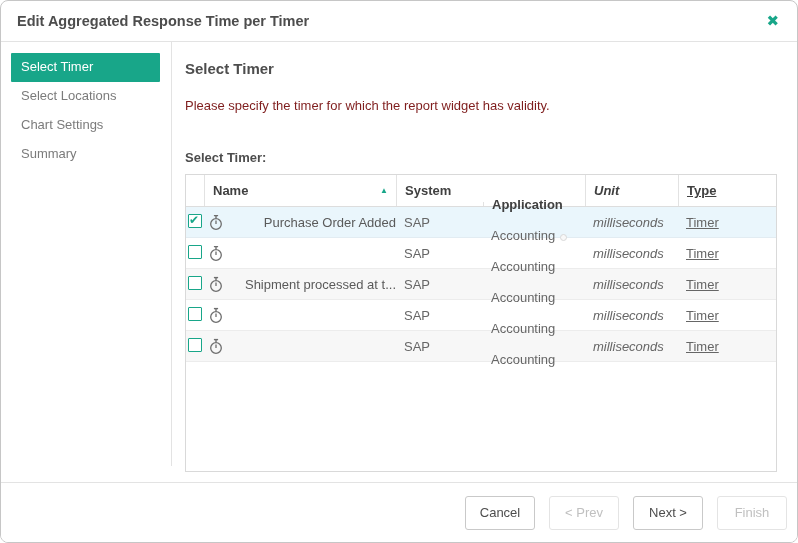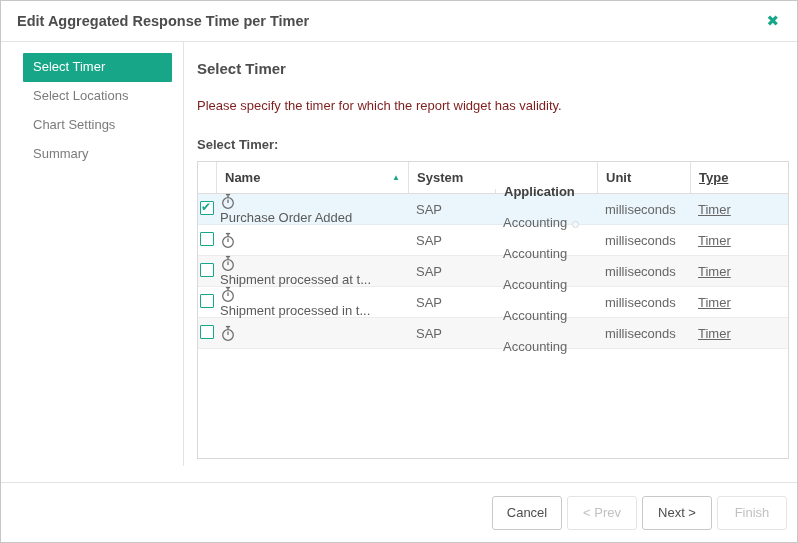--- a/index.html
+++ b/index.html
@@ -5,21 +5,21 @@
   * { margin: 0; padding: 0; box-sizing: border-box; }
   html, body { width: 798px; height: 543px; }
   body {
     font-family: "Liberation Sans", "DejaVu Sans", sans-serif;
     background: #fff;
     color: #555;
   }
   .dialog {
     width: 798px; height: 543px;
     border: 1px solid #c6c6c6;
-    border-radius: 0;
+    border-radius: 8px;
     background: #fff;
     display: flex; flex-direction: column;
     overflow: hidden;
   }
   
   .titlebar {
     height: 41px; flex: 0 0 41px;
     border-bottom: 1px solid #e3e3e3;
     display: flex; align-items: center;
     padding: 0 14px 0 16px;
@@ -27,21 +27,21 @@
   .titlebar h1 {
     font-size: 14.5px; font-weight: bold; color: #4d4d4d;
     flex: 1 1 auto;
   }
   .close-btn {
     color: #18a689; font-size: 15px; font-weight: bold;
     cursor: pointer; line-height: 1; padding: 2px 4px;
     font-family: "DejaVu Sans", sans-serif;
   }
   
-  .body { flex: 1 1 auto; display: flex; min-height: 0; padding-left: 12px; }
+  .body { flex: 1 1 auto; display: flex; min-height: 0; }
   .sidebar {
     width: 171px; flex: 0 0 171px;
     border-right: 1px solid #e3e3e3;
     padding-top: 11px;
   }
   .sidebar .item {
     height: 29px; line-height: 22px;
     margin: 0 11px 0 10px;
     padding: 3px 0 4px 10px;
     font-size: 13px; color: #7b7b7b;
@@ -50,21 +50,21 @@
   }
   .sidebar .item.active {
     background: #18a689; color: #fff;
   }
   .content {
     flex: 1 1 auto;
     padding: 16px 22px 0 13px;
   }
   .content h2 { font-size: 15px; font-weight: bold; color: #4d4d4d; margin-top: 2px; }
   .content .desc { font-size: 13px; color: #7f1d1d; margin-top: 21px; }
-  .content .table-label { font-size: 13px; font-weight: bold; color: #4d4d4d; margin-top: 24px; }
+  .content .table-label { font-size: 13px; font-weight: bold; color: #4d4d4d; margin-top: 37px; }
   
   .grid {
     margin-top: 9px;
     width: 592px; height: 298px;
     border: 1px solid #d9d9d9;
     background: #fff;
     position: relative;
     overflow: hidden;
   }
   .g-header {
@@ -78,32 +78,32 @@
     padding-left: 8px;
     border-left: 1px solid #e2e2e2;
     justify-content: space-between;
   }
   .g-header .hcell:first-child { border-left: none; }
   .sort-arrow { color: #18a689; font-size: 8px; margin-right: 8px; }
   .c-check { width: 18px; flex: 0 0 18px; }
   .c-name  { width: 192px; flex: 0 0 192px; justify-content: space-between; }
   .c-sys   { width: 87px; flex: 0 0 87px; }
   .c-app   { width: 102px; flex: 0 0 102px; margin-top: 27px; }
-  .c-unit  { width: 93px; flex: 0 0 93px; }
+  .c-unit  { width: 93px; flex: 0 0 93px; font-style: italic; }
   .c-type  { flex: 1 1 auto; text-decoration: underline; }
   .t-row {
     display: flex; height: 31px; align-items: center;
     border-bottom: 1px solid #ececec;
     font-size: 13px; color: #666;
   }
   .t-row:nth-child(even) { background: #f7f7f7; }
   .t-row.selected { background: #eaf6fc; border-bottom-color: #e2ecf2; }
   .t-row .cell { padding-left: 8px; overflow: hidden; white-space: nowrap; }
   .t-row .cell.c-check { padding-left: 2px; }
-  .t-row .cell.c-name { display: flex; gap: 0; padding-left: 4px; flex-direction: column; }
+  .t-row .cell.c-name { display: flex; align-items: center; gap: 0; padding-left: 4px; }
   .checkbox {
     width: 14px; height: 14px;
     border: 1.5px solid #18a689; border-radius: 1px;
     background: #fff; display: inline-block;
     position: relative; cursor: pointer;
   }
   .checkbox.checked::after {
     content: "✔";
     position: absolute; left: 0px; top: -2px;
     font-size: 12px; color: #18a689; font-weight: bold;
@@ -113,21 +113,21 @@
   .resize-dot {
     position: absolute; left: 374px; top: 59px;
     width: 7px; height: 7px; border-radius: 50%;
     border: 1px solid #d8d8d8; background: #f8f8f8;
   }
   
   .footer {
     flex: 0 0 60px; height: 60px;
     border-top: 1px solid #e3e3e3;
     display: flex; align-items: center; justify-content: flex-end;
-    padding-right: 10px; gap: 5px;
+    padding-right: 10px; gap: 14px;
     background: #fff;
     margin-top: 16px;
   }
   .btn {
     min-width: 70px; height: 34px;
     border: 1px solid #c9c9c9; border-radius: 3px;
     background: #fff; color: #4d4d4d;
     font-size: 13px; font-family: inherit;
     cursor: pointer; padding: 0 12px;
   }
@@ -233,21 +233,20 @@
           <div class="cell c-check"><span class="checkbox"></span></div>
           <div class="cell c-name">
             <span class="timer-icon">
                 <svg width="16" height="17" viewBox="0 0 16 17">
                   <circle cx="8" cy="10" r="5.3" fill="none" stroke="#6e6e6e" stroke-width="1.3"></circle>
                   <line x1="8" y1="10" x2="8" y2="6.6" stroke="#6e6e6e" stroke-width="1.3"></line>
                   <line x1="5.9" y1="1.6" x2="10.1" y2="1.6" stroke="#6e6e6e" stroke-width="1.4"></line>
                   <line x1="8" y1="1.6" x2="8" y2="4.2" stroke="#6e6e6e" stroke-width="1.4"></line>
                 </svg>
               </span>
-            <span class="name-text">Shipment processed in t...</span>
           </div>
           <div class="cell c-sys">SAP</div>
           <div class="cell c-app">Accounting</div>
           <div class="cell c-unit">milliseconds</div>
           <div class="cell c-type">Timer</div>
         </div>
 
         <div class="t-row">
           <div class="cell c-check"><span class="checkbox"></span></div>
           <div class="cell c-name">

